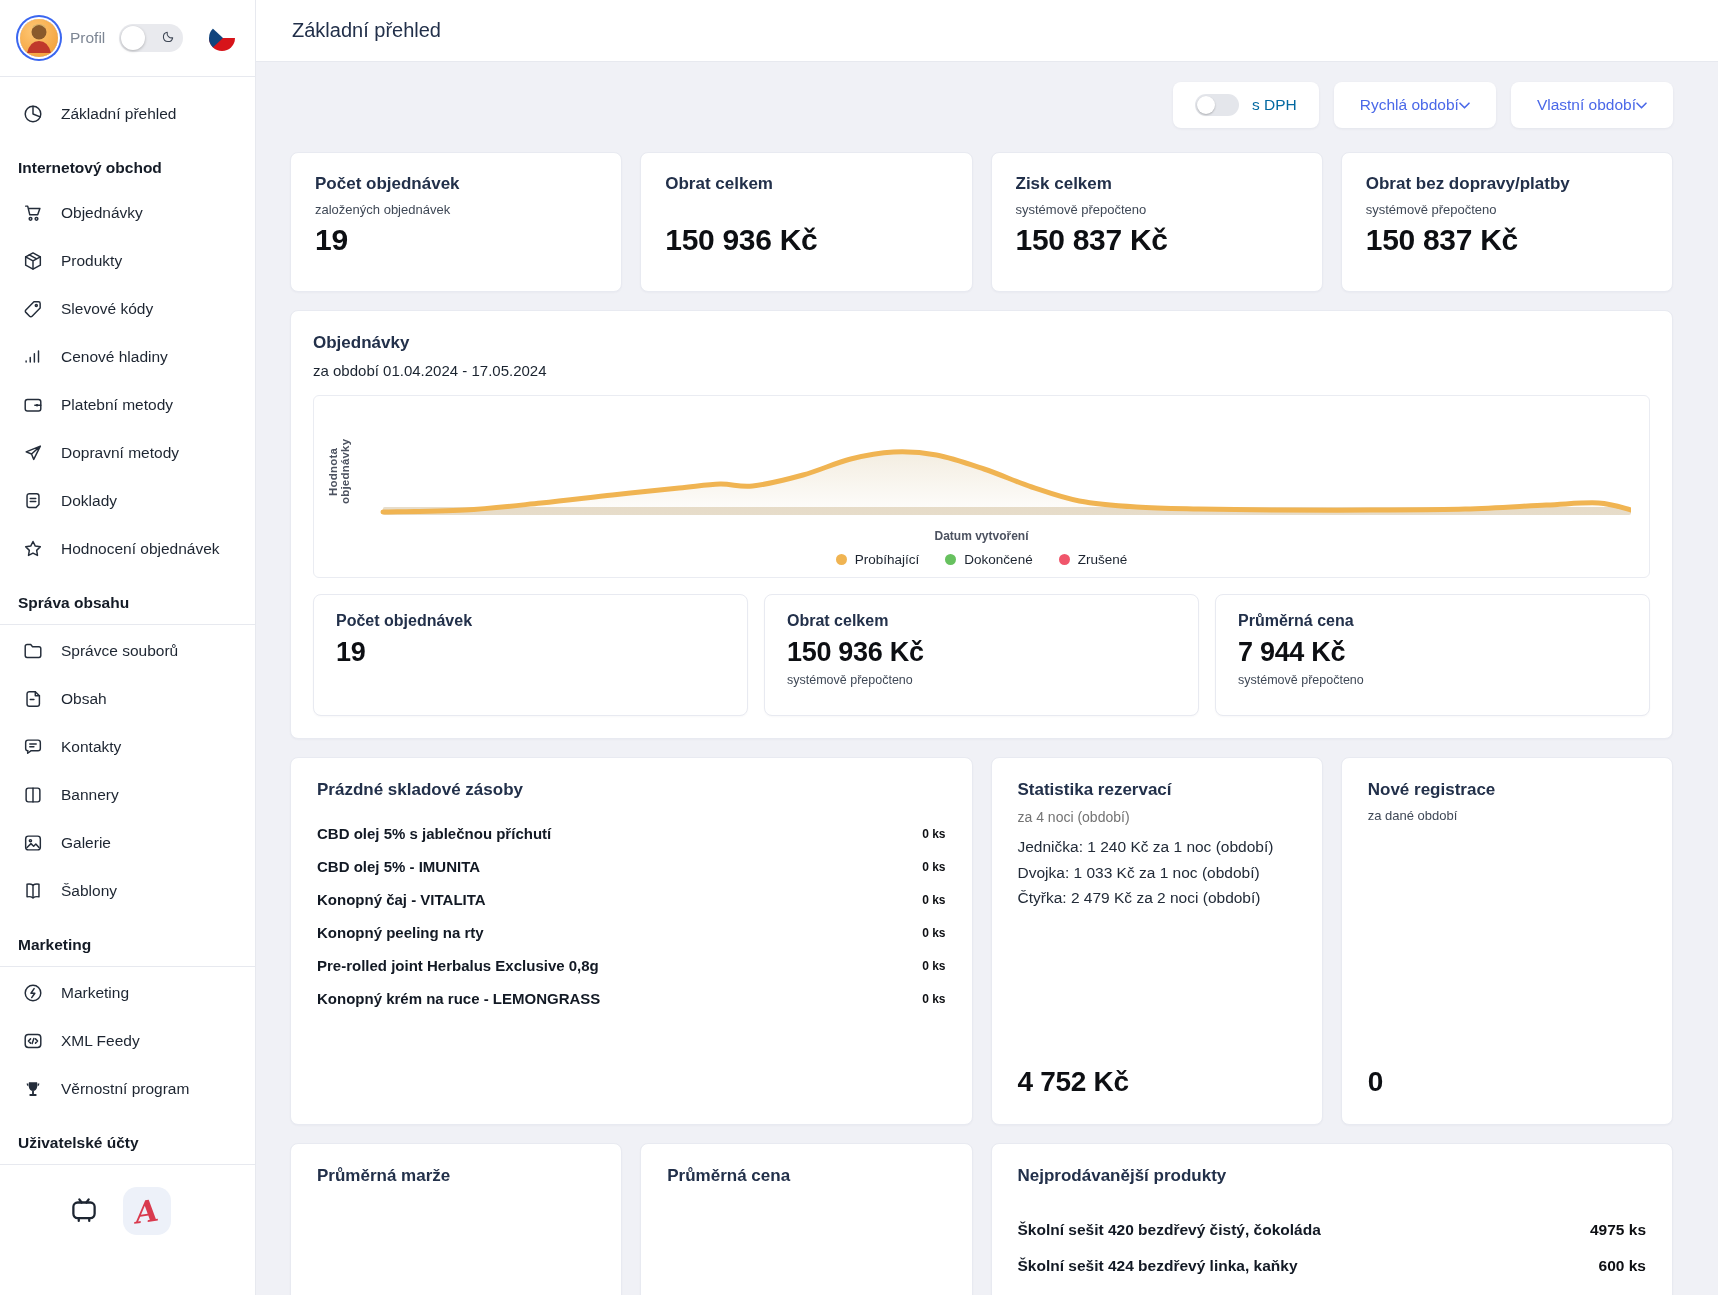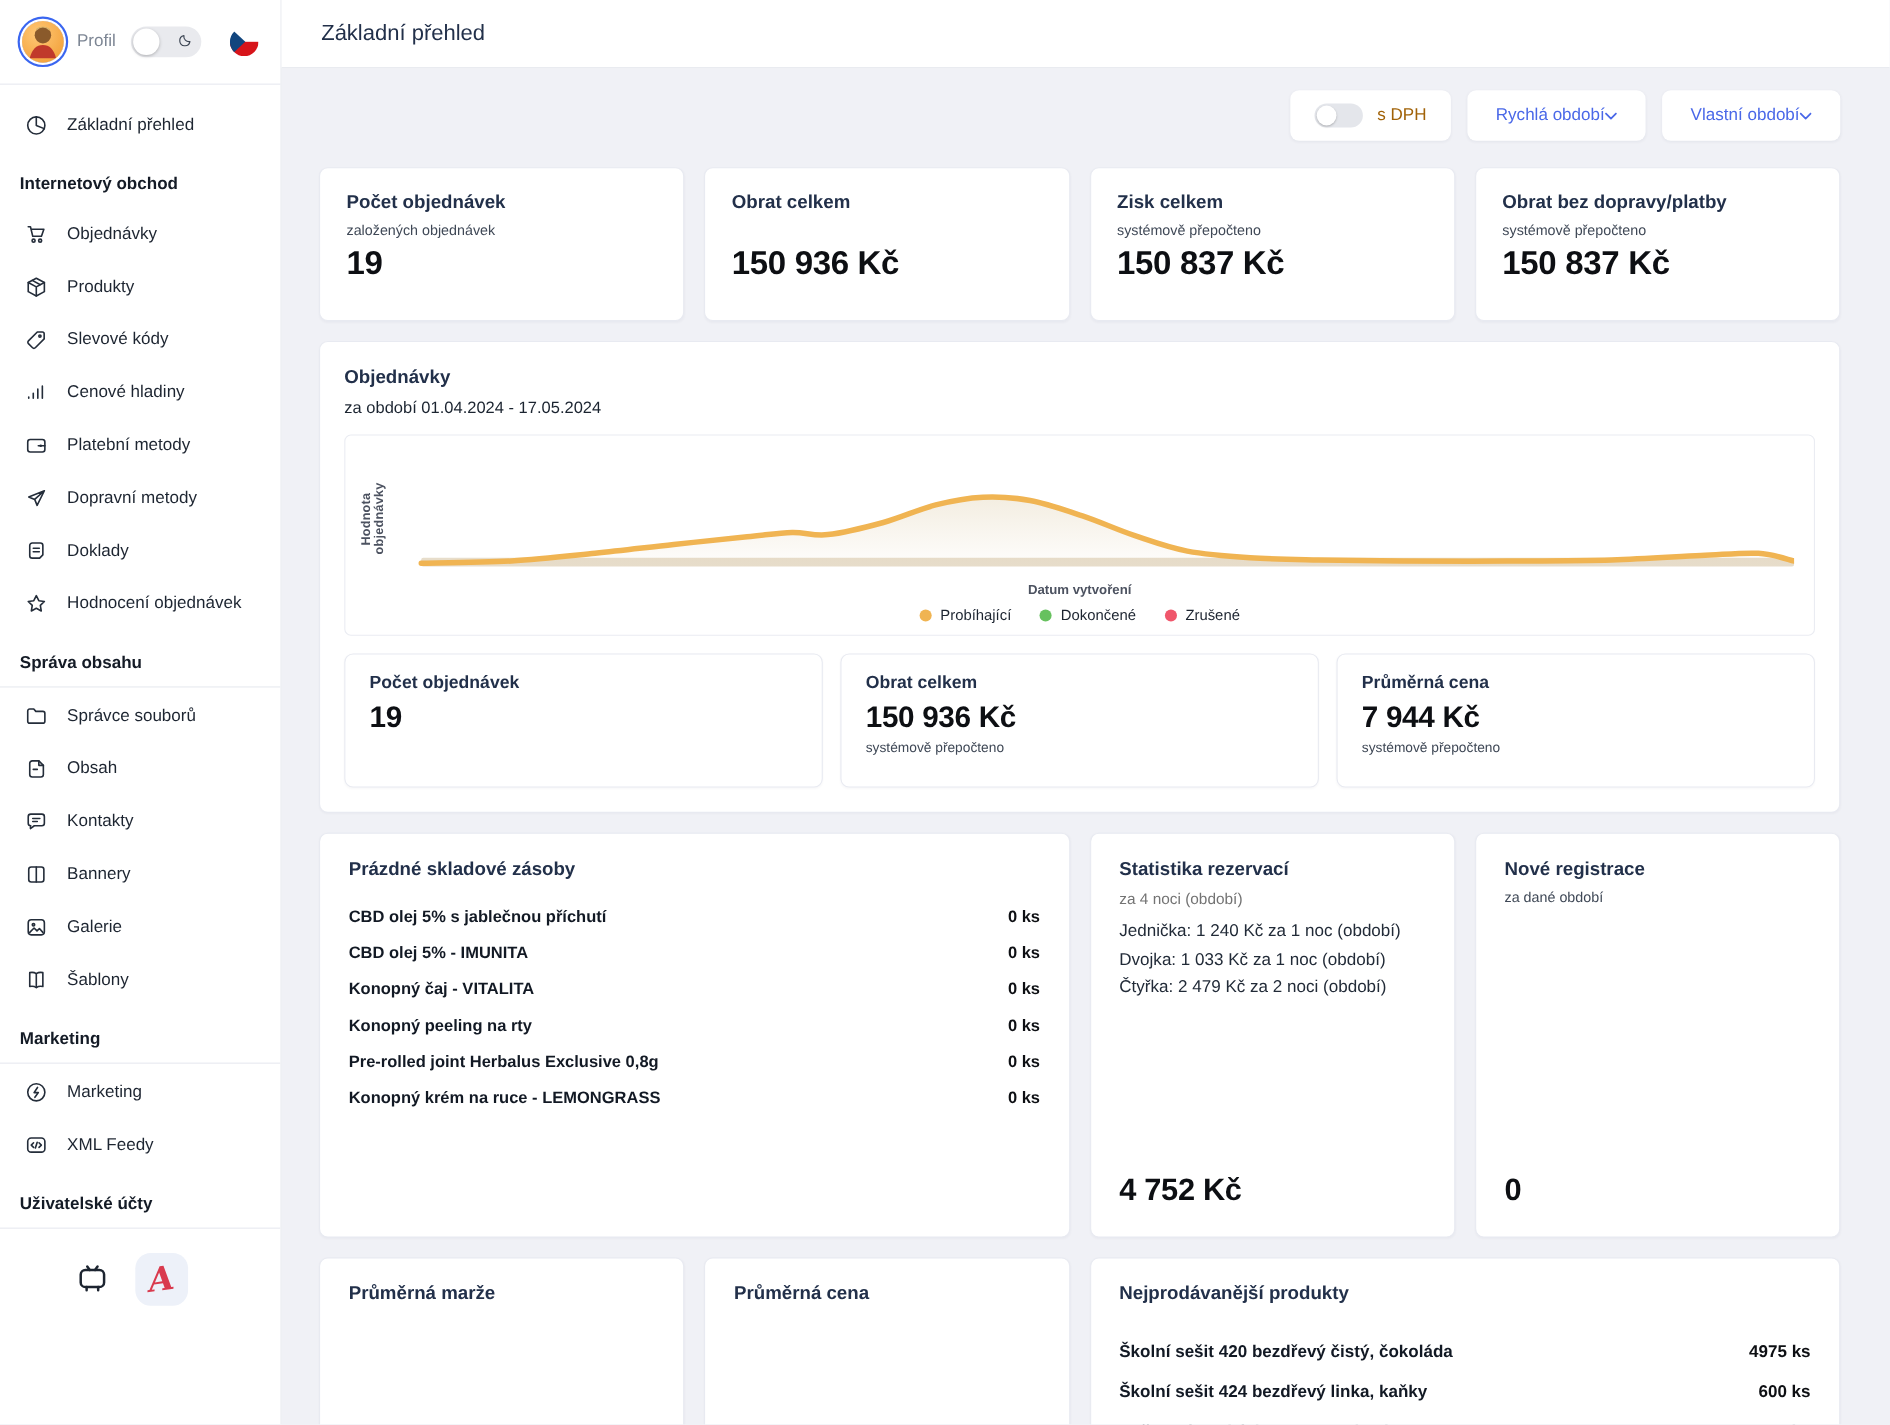--- a/index.html
+++ b/index.html
@@ -31,21 +31,21 @@
   
   .main { flex:1; display:flex; flex-direction:column; min-width:0; }
   .topbar { height:62px; background:#fff; border-bottom:1px solid #e7e9ef; display:flex; align-items:center; padding-left:36px; flex-shrink:0; }
   .page-title { font-size:20px; font-weight:500; color:#22304a; }
   .content { flex:1; padding:20px 45px 0 34px; overflow:hidden; }
   .controls-row { display:flex; justify-content:flex-end; gap:15px; margin-bottom:24px; }
   .ctl-card { background:#fff; border-radius:8px; height:46px; display:flex; align-items:center; box-shadow:0 1px 3px rgba(25,35,65,.06); }
   .vat-card { padding:0 22px; gap:13px; }
   .vat-toggle { width:44px; height:22px; border-radius:11px; background:#e4e6eb; position:relative; cursor:pointer; }
   .vat-knob { position:absolute; left:2px; top:2px; width:18px; height:18px; border-radius:50%; background:#fff; box-shadow:0 1px 2px rgba(0,0,0,.25); }
-  .vat-label { font-size:15.5px; color:#a16207; }
+  .vat-label { font-size:15.5px; color:#0369a1; }
   .drop-btn { padding:0 26px; gap:0; font-size:15.5px; color:#4a68e8; cursor:pointer; border:none; }
   
   .card { background:#fff; border:1px solid #e8eaf1; border-radius:8px; box-shadow:0 1px 2px rgba(25,35,65,.03); }
   .stats-grid { display:grid; grid-template-columns:repeat(4,1fr); gap:18px; }
   .stat-card { height:140px; padding:21px 24px; }
   .card-title { font-size:17px; font-weight:700; color:#22304a; }
   .card-sub { font-size:13px; color:#3f4856; margin-top:8px; min-height:16px; }
   .stat-value { font-size:30px; font-weight:800; color:#0d0f13; margin-top:5px; letter-spacing:-.3px; }
   
   .orders-card { margin-top:18px; padding:22px; }
@@ -62,21 +62,21 @@
   .sub-title { font-size:16px; font-weight:700; color:#22304a; }
   .sub-value { font-size:27px; font-weight:800; color:#0d0f13; margin-top:7px; letter-spacing:-.3px; }
   .sub-note { font-size:12.5px; color:#3f4856; margin-top:5px; }
   
   .row4 { display:grid; grid-template-columns:repeat(4,1fr); gap:18px; margin-top:18px; }
   .tall-card { height:368px; padding:22px 26px; display:flex; flex-direction:column; }
   .span2 { grid-column:span 2; }
   .list { margin-top:17px; }
   .list-row { display:flex; justify-content:space-between; align-items:center; height:33px; }
   .item-name { font-size:15px; font-weight:600; color:#121924; }
-  .item-qty { font-size:15px; font-weight:700; color:#0d0f13; }
+  .item-qty { font-size:12px; font-weight:700; color:#0d0f13; }
   .blue-link { font-size:14px; color:#737373; margin-top:9px; cursor:pointer; width:max-content; }
   .res-lines { margin-top:9px; }
   .res-line { font-size:15.5px; color:#222b38; line-height:25.5px; }
   .big-bottom { margin-top:auto; font-size:28px; font-weight:800; color:#0d0f13; padding-bottom:4px; letter-spacing:-.3px; }
   
   .row5 { display:grid; grid-template-columns:repeat(4,1fr); gap:18px; margin-top:18px; }
   .row5 .card { height:300px; padding:22px 26px; }
   .prod-row { display:flex; justify-content:space-between; align-items:flex-end; height:36px; }
   .prod-row .item-name { font-size:15.5px; }
   .prod-row .item-qty { font-size:15.5px; }
@@ -272,20 +272,30 @@
       <span class="lbl">Marketing</span>
     </div>
     <div class="nav-item">
       <span class="ic">
           <svg class="stroke-ic" width="22" height="22" viewBox="0 0 24 24">
             <rect x="3.5" y="5" width="17" height="14" rx="3.5"></rect>
             <path d="M9.3 9.7 7 12l2.3 2.3M14.7 9.7 17 12l-2.3 2.3M12.9 9.2l-1.8 5.6"></path>
           </svg>
         </span>
       <span class="lbl">XML Feedy</span>
+    </div>
+    <div class="nav-item">
+      <span class="ic">
+          <svg width="22" height="22" viewBox="0 0 24 24" fill="currentColor">
+            <path d="M7.5 4.5h9v5a4.5 4.5 0 0 1-9 0zM5 6H7v3.2A3.4 3.4 0 0 1 5 6zM19 6h-2v3.2A3.4 3.4 0 0 0 19 6z"></path>
+            <rect x="11" y="13.5" width="2" height="4"></rect>
+            <rect x="8" y="17.5" width="8" height="2" rx="1"></rect>
+          </svg>
+        </span>
+      <span class="lbl">Věrnostní program</span>
     </div>
 
     <div class="nav-section">Uživatelské účty</div>
     <div class="nav-divider"></div>
 
     <div class="side-bottom">
       <span class="tv-btn">
         <svg class="stroke-ic" width="34" height="34" viewBox="0 0 24 24">
             <path d="M8.7 3.8 10.3 6M15.3 3.8 13.7 6"></path>
             <rect x="4.5" y="6" width="15" height="11" rx="3"></rect>

